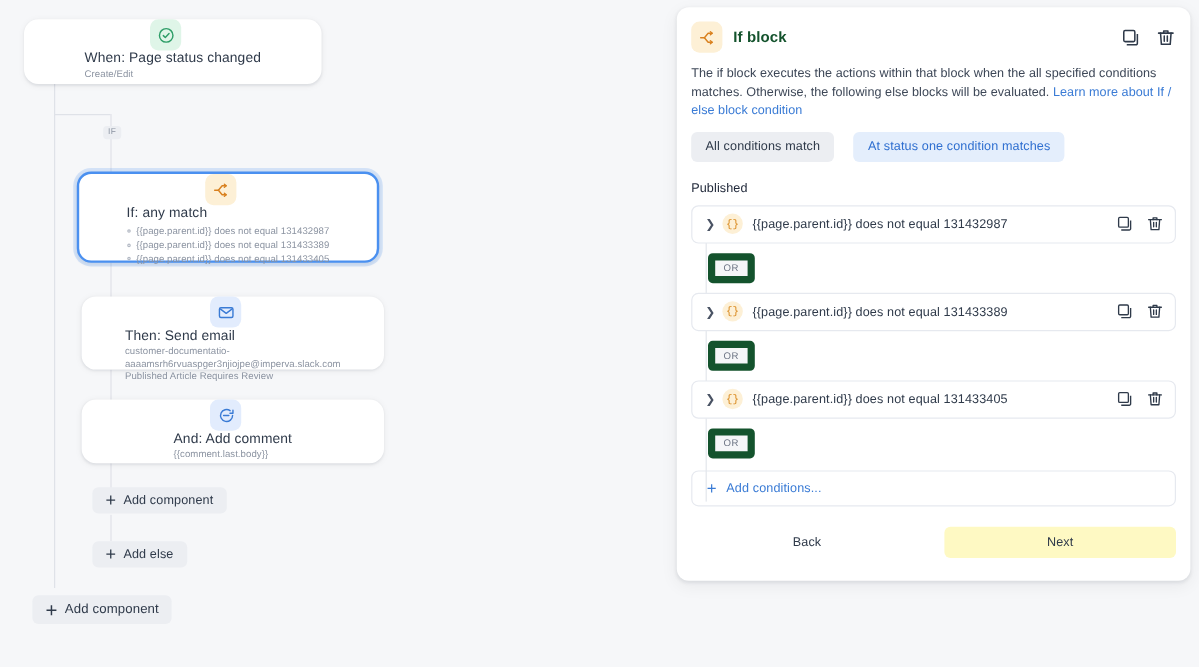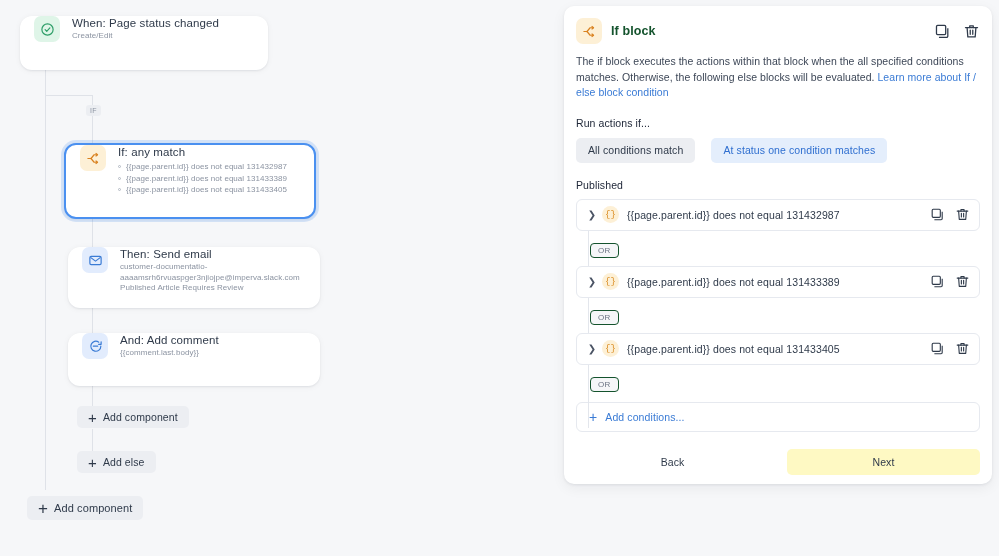--- a/index.html
+++ b/index.html
@@ -12,22 +12,23 @@
   .stage { position: relative; width: 999px; height: 556px; }
 
   
   .canvas { position: absolute; left: 0; top: 0; width: 560px; height: 556px; }
 
   .card {
     position: absolute;
     background: #ffffff;
     border-radius: 12px;
     box-shadow: 0 1px 2px rgba(16,24,40,.07), 0 1px 6px rgba(16,24,40,.05);
-    display: flex; align-items: flex-start;
+    display: flex; align-items: center;
     padding: 0 14px;
+    flex-direction: column;
   }
   .card.trigger { left: 20px; top: 16px; width: 248px; height: 54px; }
   .card.ifcard  { left: 64px; top: 143px; width: 252px; height: 76px;
                   border: 2px solid #4a90f0;
                   box-shadow: 0 0 0 3px rgba(74,144,240,.20), 0 1px 3px rgba(16,24,40,.08); }
   .card.emailcard { left: 68px; top: 247px; width: 252px; height: 61px; }
   .card.commentcard { left: 68px; top: 333px; width: 252px; height: 53px; }
 
   .ic {
     flex: 0 0 auto;
@@ -144,21 +145,21 @@
   }
   .cond-text {
     font-size: 10.5px; color: #2f3a4a; letter-spacing: .1px;
     white-space: nowrap; overflow: hidden; text-overflow: ellipsis;
   }
   .cond-actions { margin-left: auto; display: flex; gap: 10px; align-items: center; padding-left: 8px; }
 
   .or-chip {
     position: relative;
     display: inline-flex; align-items: center; justify-content: center;
-    background: #f5f6f8; border: 1px solid #14532d; border-radius: 4px;
+    background: #f5f6f8; border: 6px solid #14532d; border-radius: 4px;
     font-size: 8px; color: #6b7383; letter-spacing: .4px;
     padding: 2px 7px;
     margin: 0 0 8px 14px;
   }
 
   .add-cond {
     border: 1px solid #e6e9ef; border-radius: 6px; background: #fff;
     height: 30px; width: 100%;
     display: flex; align-items: center; gap: 8px;
     padding: 0 12px; cursor: pointer;
@@ -314,21 +315,20 @@
             <path d="M10.2 10v6M13.8 10v6"></path>
           </svg>
         </button>
       </div>
     </div>
 
     <div class="panel-desc">
       <span>The if block executes the actions within that block when the all specified conditions matches. Otherwise, the following else blocks will be evaluated. </span><a href="#">Learn more about If / else block condition</a>
     </div>
 
-    <div class="sec-label">Run actions if...</div>
 
     <div class="seg-row">
       <button class="seg off">All conditions match</button>
       <button class="seg on">At status one condition matches</button>
     </div>
 
     <div class="sec-label">Published</div>
 
     <div class="conditions-wrap">
       <div class="cond-rail"></div>

